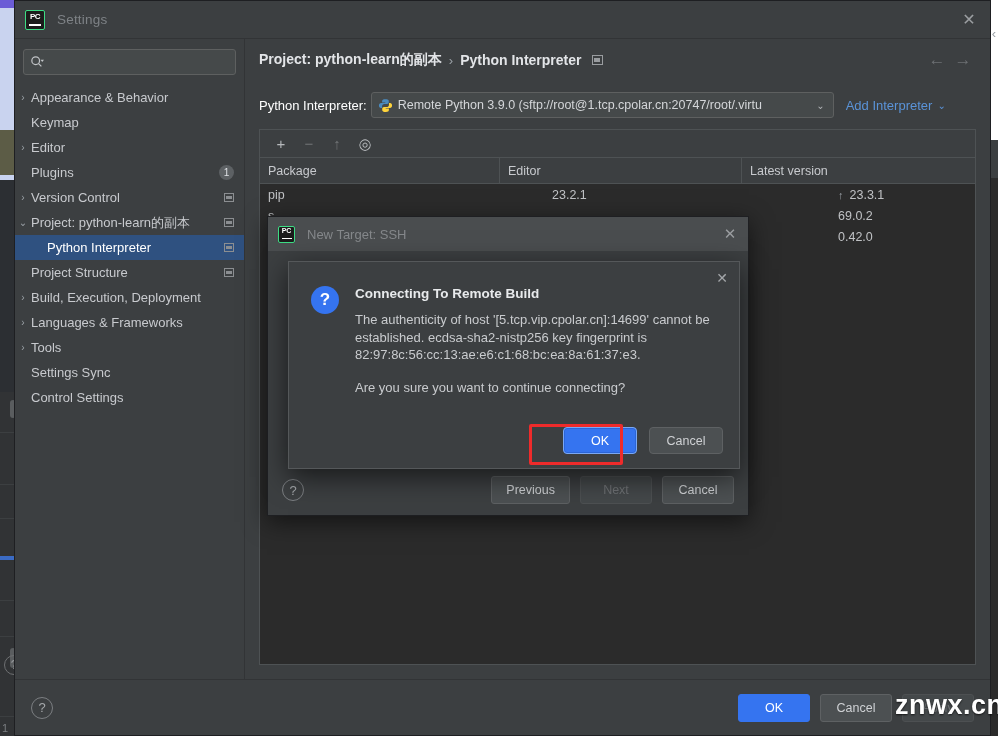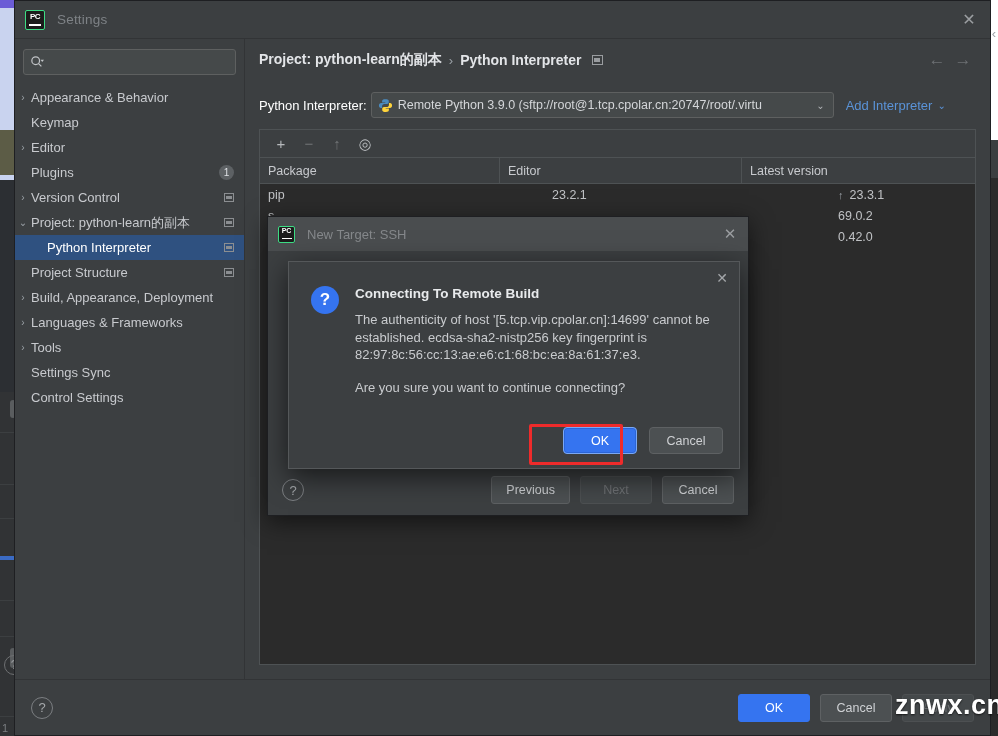--- a/index.html
+++ b/index.html
@@ -403,21 +403,21 @@
             <span class="tree-label">Python Interpreter</span>
             <span class="tree-mark"></span>
           </div>
           <div class="tree-row" style="">
             <span class="tree-arrow"></span>
             <span class="tree-label">Project Structure</span>
             <span class="tree-mark"></span>
           </div>
           <div class="tree-row">
             <span class="tree-arrow">›</span>
-            <span class="tree-label">Build, Appearance, Deployment</span>
+            <span class="tree-label">Build, Execution, Deployment</span>
           </div>
           <div class="tree-row">
             <span class="tree-arrow">›</span>
             <span class="tree-label">Languages &amp; Frameworks</span>
           </div>
           <div class="tree-row">
             <span class="tree-arrow">›</span>
             <span class="tree-label">Tools</span>
           </div>
           <div class="tree-row">

